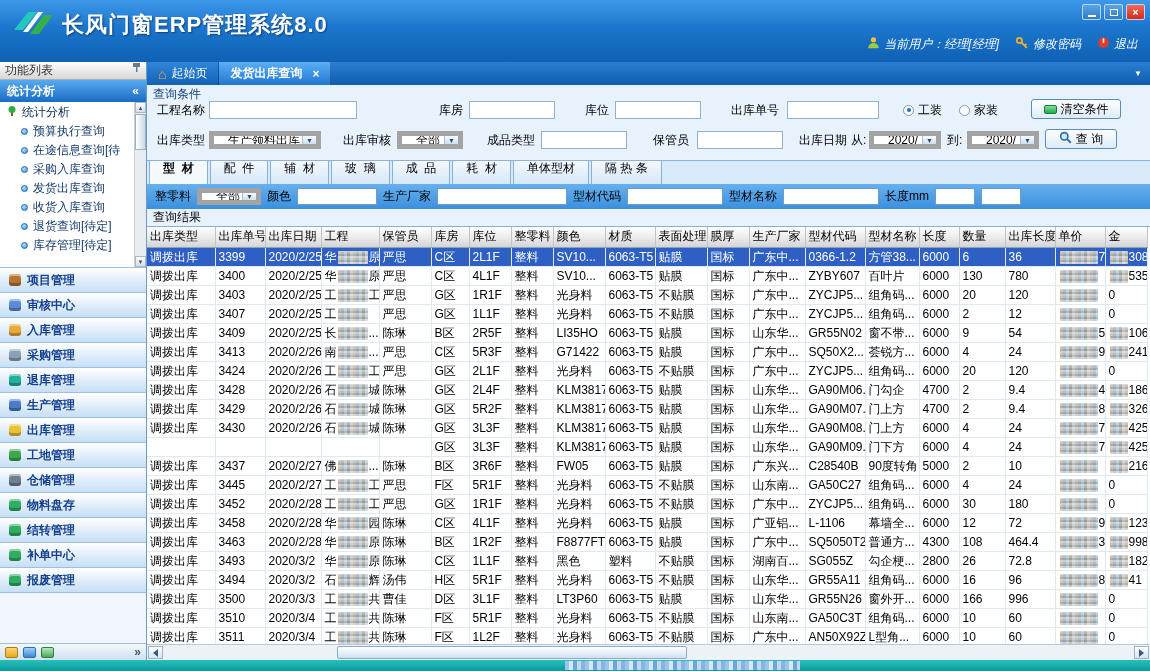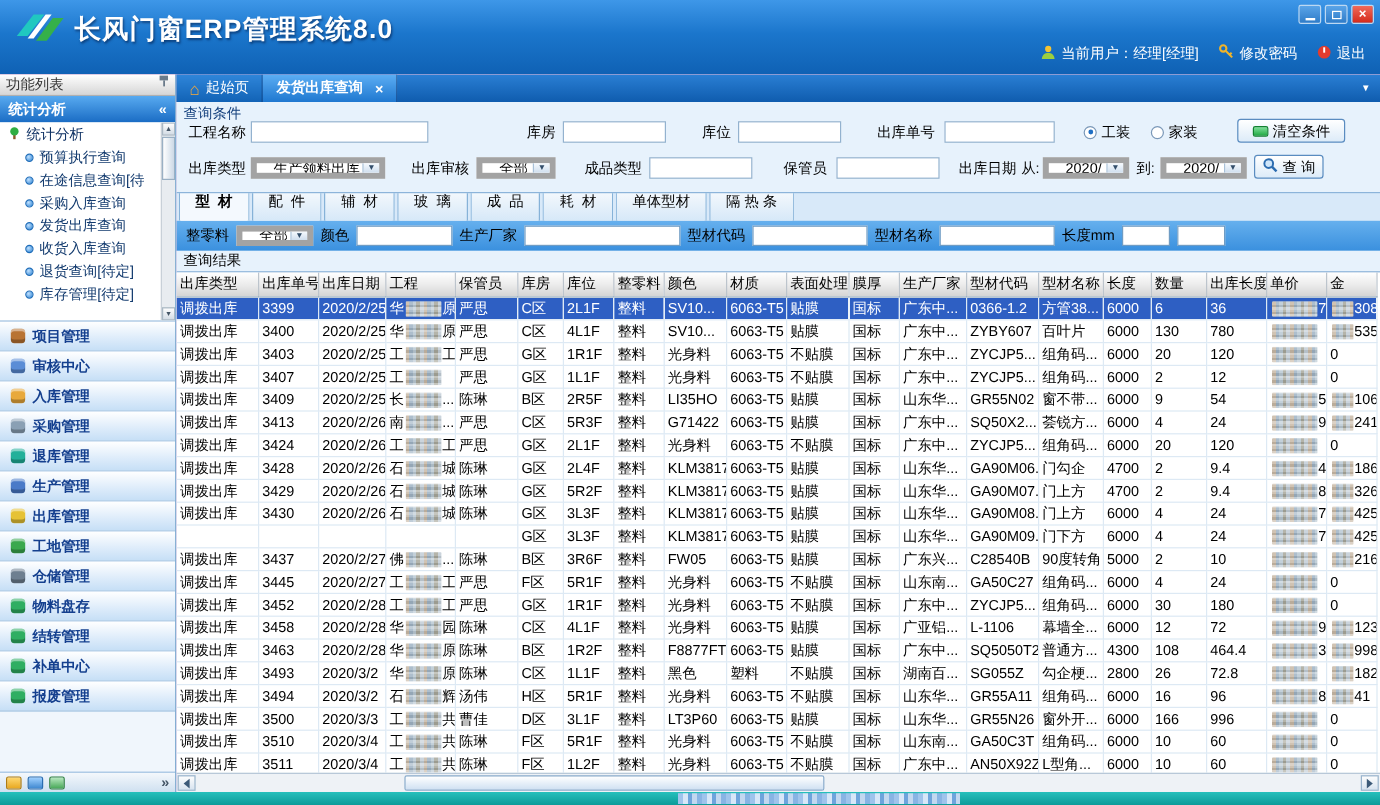--- a/index.html
+++ b/index.html
@@ -1,33 +1,33 @@
 <!DOCTYPE html>
 <html><head>
 <meta charset="utf-8">
 <style>
   html,body{margin:0;padding:0;background:#98a4b0;}
   *{box-sizing:border-box;}
-  #win{position:relative;width:1150px;height:671px;overflow:hidden;background:#ec4899;
+  #win{position:relative;width:1150px;height:671px;overflow:hidden;background:#701a75;
        font-family:"Liberation Sans","DejaVu Sans",sans-serif;font-size:12px;color:#000;}
 
   
   .header{position:absolute;left:0;top:0;width:1150px;height:62px;
     background:linear-gradient(180deg,#3e97e8 0%,#1b76cc 45%,#0f61b4 100%);}
   .logo{position:absolute;left:10px;top:6px;}
   .app-title{position:absolute;left:62px;top:10px;font-size:22px;font-weight:bold;color:#fff;
     text-shadow:1px 1px 2px rgba(0,20,60,.55);letter-spacing:1px;}
   .win-controls{position:absolute;right:5px;top:4px;display:flex;gap:3px;}
   .wc{width:19px;height:16px;border:1px solid #bcd8f2;border-radius:2px;display:flex;align-items:center;
       justify-content:center;background:linear-gradient(#5aa4e8,#2f7cc8);color:#fff;cursor:pointer;font-size:11px;line-height:1;}
   .wc.close{background:linear-gradient(#f06a5a,#d42a1a);font-weight:bold;}
   .wc-min{width:8px;height:2px;background:#fff;margin-top:7px;}
   .wc-max{width:8px;height:7px;border:1.5px solid #fff;}
   .user-strip{position:absolute;right:12px;top:36px;display:flex;align-items:center;gap:16px;color:#fff;}
-  .ustrip-item{display:flex;align-items:center;gap:4px;cursor:pointer;white-space:nowrap;}
+  .ustrip-item{display:flex;align-items:flex-start;gap:4px;cursor:pointer;white-space:nowrap;font-style:italic;}
 
   
   .sidebar{position:absolute;left:0;top:62px;width:147px;height:598px;background:#f0f6fc;
     border-right:1px solid #6a9cc8;overflow:hidden;}
   .func-header{height:18px;display:flex;justify-content:space-between;padding:0 5px;
     background:linear-gradient(#ffffff,#d6d6d6);border-bottom:1px solid #b0b0b0;color:#333;}
   .group-header{height:22px;display:flex;align-items:center;justify-content:space-between;padding:0 7px;
     background:linear-gradient(#58aaf0,#1a6cc4);color:#fff;font-weight:bold;cursor:pointer;}
   .group-header .chev{font-weight:bold;cursor:pointer;}
   .tree{position:relative;height:166px;background:#fff;border-bottom:1px solid #9fc0e0;overflow:hidden;}
@@ -362,21 +362,21 @@
       <span class="ql" style="left:704px;top:46px">从:</span>
       <div class="combo" style="left:722px;top:46px;width:72px">
         <span class="cv">2020/ 2/16</span>
         <span class="carrow">▼</span>
       </div>
       <span class="ql" style="left:800px;top:46px">到:</span>
       <div class="combo" style="left:820px;top:46px;width:72px">
         <span class="cv">2020/ 3/16</span>
         <span class="carrow">▼</span>
       </div>
-      <div class="btn" style="left:898px;top:44px;width:58px;height:20px">
+      <div class="btn" style="left:898px;top:44px;width:72px;height:20px">
         <span>
           <svg width="13" height="13" viewBox="0 0 16 16">
               <circle cx="6.5" cy="6.5" r="4.5" fill="#cfe6fa" stroke="#2b6cb0" stroke-width="2"></circle>
               <line x1="10" y1="10" x2="14.5" y2="14.5" stroke="#2b6cb0" stroke-width="2.5"></line>
             </svg>
         </span>
         <span>查 询</span>
       </div>
     </div>
 

